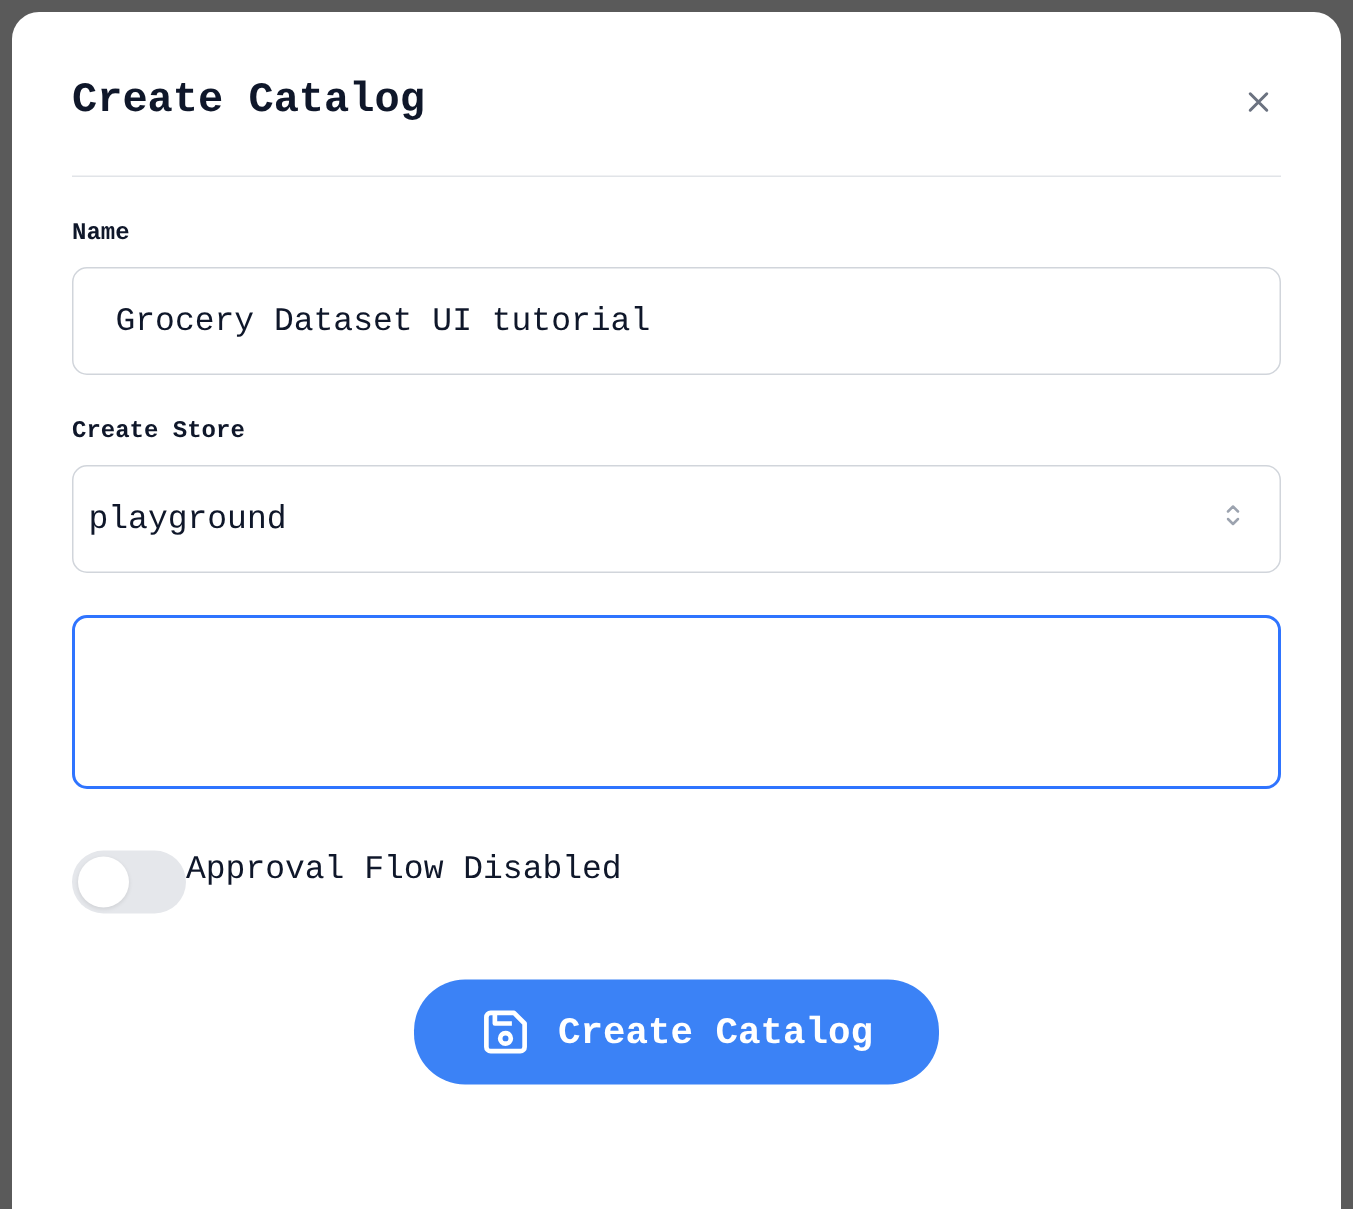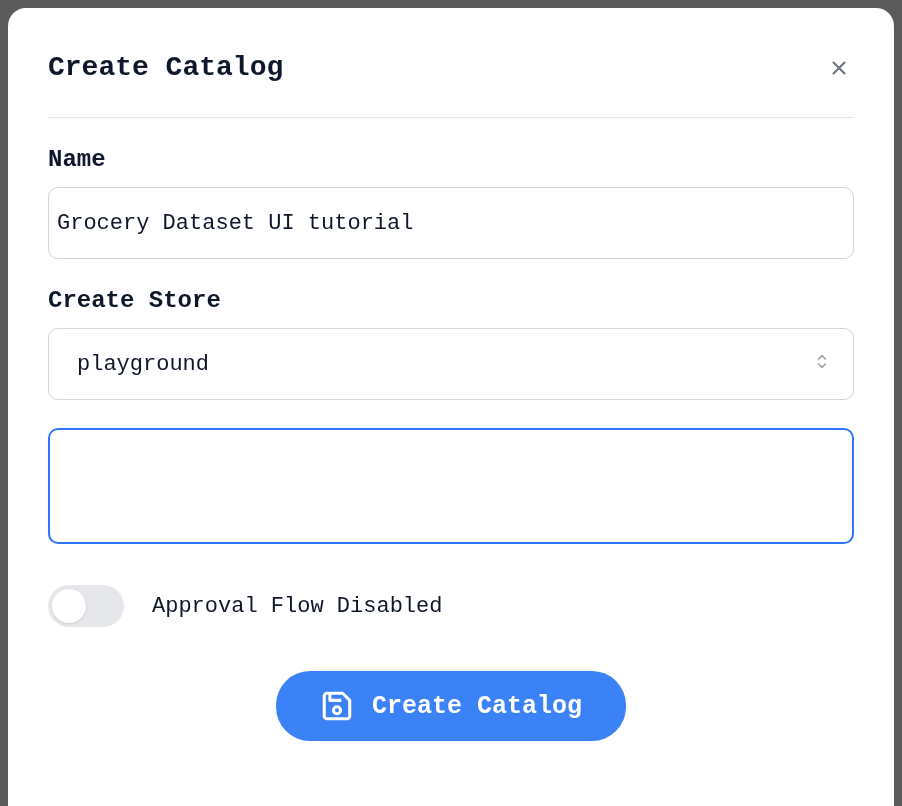--- a/index.html
+++ b/index.html
@@ -55,45 +55,45 @@
       width: 22px;
       height: 22px;
       stroke: #6b7280;
       stroke-width: 2.2;
     }
     .form-group {
       margin-bottom: 28px;
     }
     .form-label {
       display: block;
-      font-size: 24px;
+      font-size: 16px;
       font-weight: 700;
       color: #0f172a;
       margin-bottom: 14px;
     }
     .form-input {
       width: 100%;
       height: 72px;
-      padding: 0 8px;
+      padding: 0 28px;
       font-size: 22px;
       color: #0f172a;
       background: #ffffff;
       border: 1px solid #d1d5db;
       border-radius: 10px;
       outline: none;
       font-family: inherit;
     }
     .select-wrapper {
       position: relative;
       width: 100%;
     }
     .form-select {
       width: 100%;
       height: 72px;
-      padding: 0 28px;
+      padding: 0 10px;
       font-size: 22px;
       color: #0f172a;
       background: #ffffff;
       border: 1px solid #d1d5db;
       border-radius: 10px;
       outline: none;
       appearance: none;
       -webkit-appearance: none;
       cursor: pointer;
       font-family: inherit;
@@ -121,22 +121,21 @@
       color: #0f172a;
       background: #ffffff;
       border: 2px solid #2f74ff;
       border-radius: 10px;
       outline: none;
       resize: none;
       font-family: inherit;
     }
     .toggle-row {
       display: flex;
-      align-items: center;
-      gap: 28px;
+      align-items: flex-start;
       margin-top: 8px;
       margin-bottom: 44px;
     }
     .toggle {
       width: 76px;
       height: 42px;
       background: #e5e7eb;
       border-radius: 21px;
       position: relative;
       cursor: pointer;

